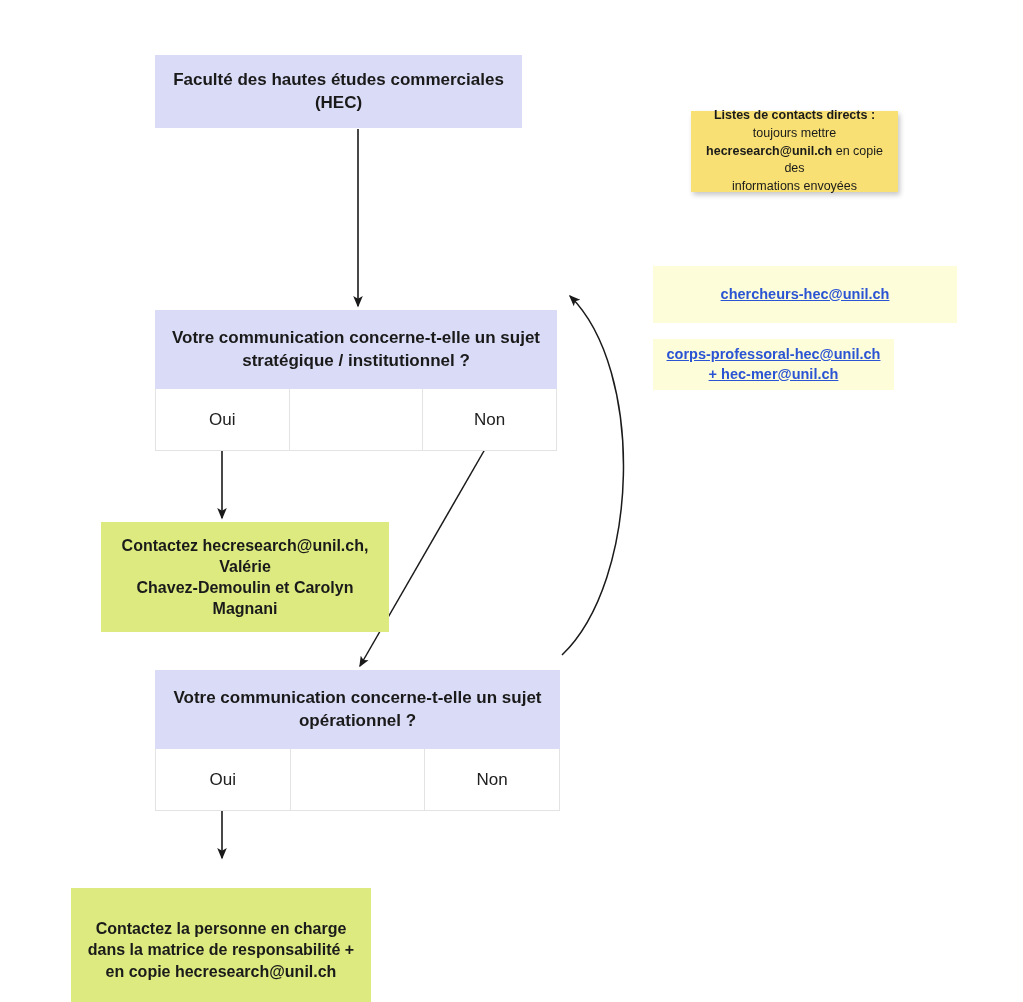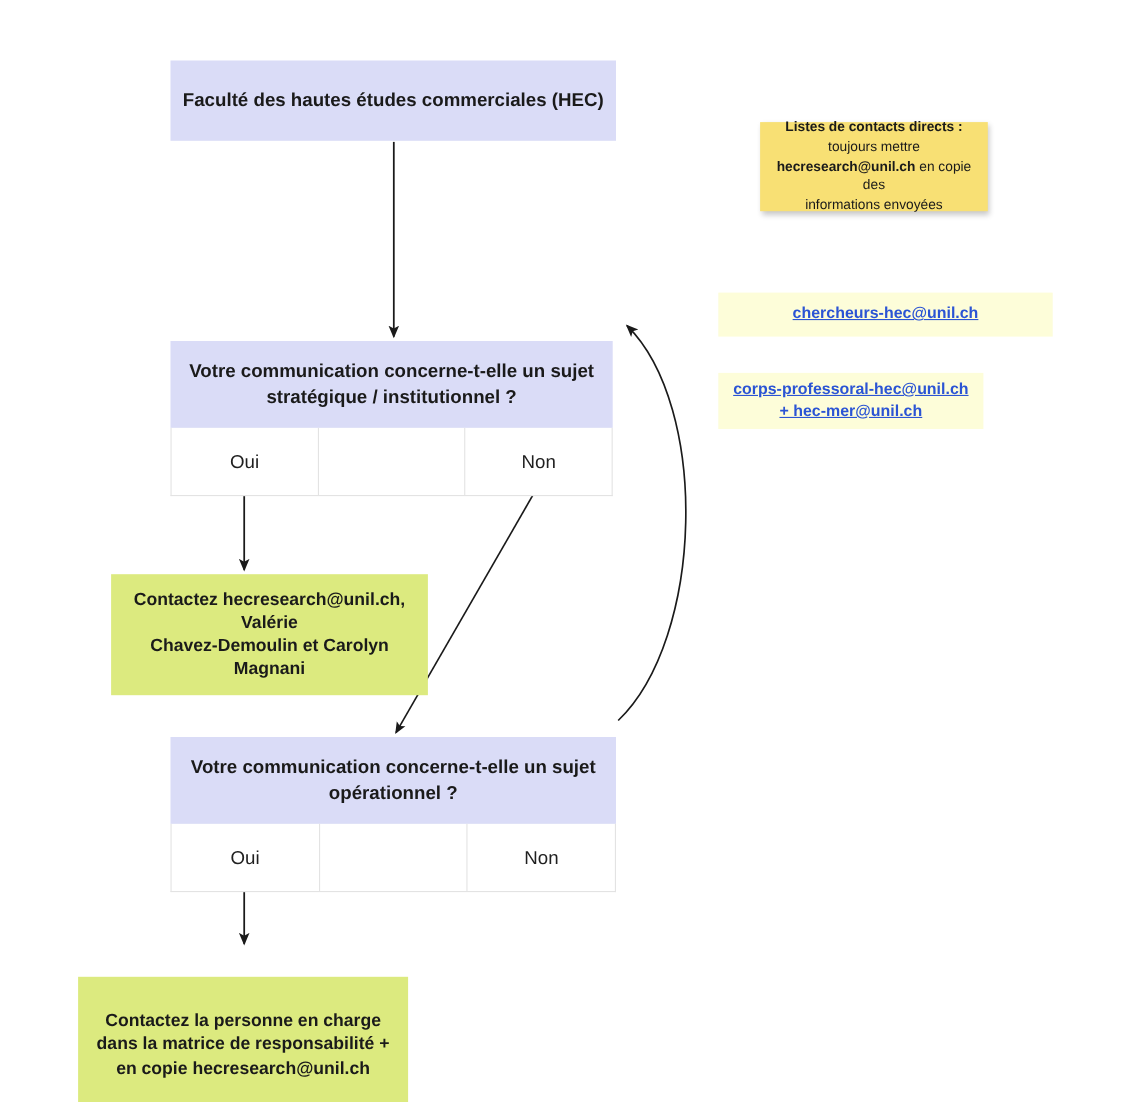--- a/index.html
+++ b/index.html
@@ -103,21 +103,21 @@
 
     <line x1="222" y1="446" x2="222" y2="518" stroke="#1a1a1a" stroke-width="1.6" marker-end="url(#ah)"></line>
 
     <line x1="492" y1="437" x2="360" y2="666" stroke="#1a1a1a" stroke-width="1.5" marker-end="url(#ah)"></line>
 
     <path d="M 562,655 C 640,580 645,370 570,296" fill="none" stroke="#1a1a1a" stroke-width="1.5" marker-end="url(#ah2)"></path>
 
     <line x1="222" y1="806" x2="222" y2="858" stroke="#1a1a1a" stroke-width="1.6" marker-end="url(#ah)"></line>
   </svg>
 
-  <div class="abs proc" style="left:155px;top:55px;width:405px;height:73px;font-size:17px;">
+  <div class="abs proc" style="left:155px;top:55px;width:367px;height:73px;font-size:17px;">
     <span>Faculté des hautes études commerciales (HEC)</span>
   </div>
 
   <div class="abs" style="left:155px;top:310px;width:402px;height:136px;">
     <div class="dec-header" style="height:75px;font-size:17px;">Votre communication concerne-t-elle un sujet stratégique / institutionnel ?</div>
     <div class="dec-cells" style="height:61px;">
       <div class="dec-cell">Oui</div>
       <div class="dec-cell"></div>
       <div class="dec-cell">Non</div>
     </div>
@@ -143,21 +143,21 @@
 
   <div class="abs sticky" style="left:691px;top:111px;width:207px;height:81px;">
     <div>
       <b>Listes de contacts directs :</b><br>
       <span>toujours mettre</span><br>
       <b>hecresearch@unil.ch</b><span> en copie des</span><br>
       <span>informations envoyées</span>
     </div>
   </div>
 
-  <div class="abs mailbox" style="left:653px;top:266px;width:304px;height:40px;">
+  <div class="abs mailbox" style="left:653px;top:266px;width:304px;height:57px;">
     <span class="maillink">chercheurs-hec@unil.ch</span>
   </div>
 
   <div class="abs mailbox" style="left:653px;top:339px;width:241px;height:51px;">
     <span class="maillink">corps-professoral-hec@unil.ch + hec-mer@unil.ch</span>
   </div>
 
 </div>
 
 </body></html>

